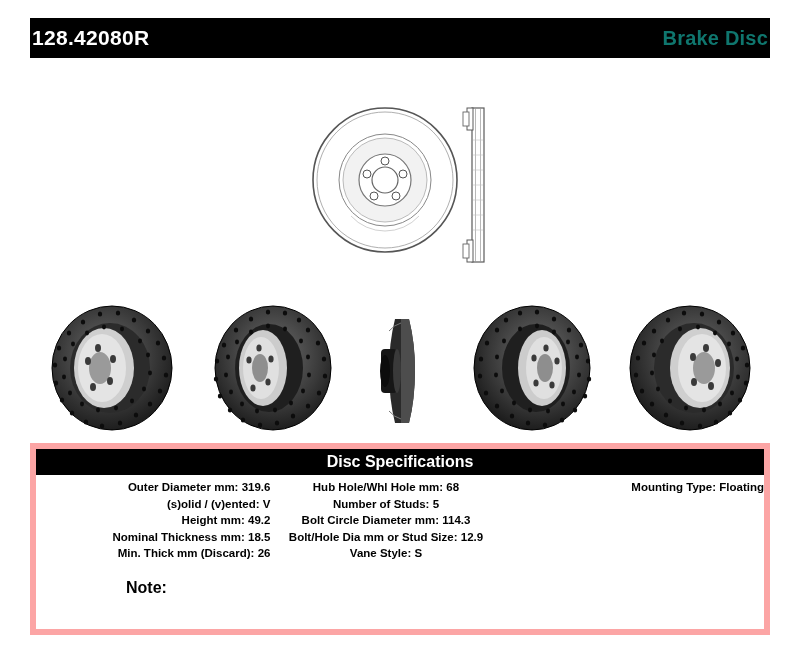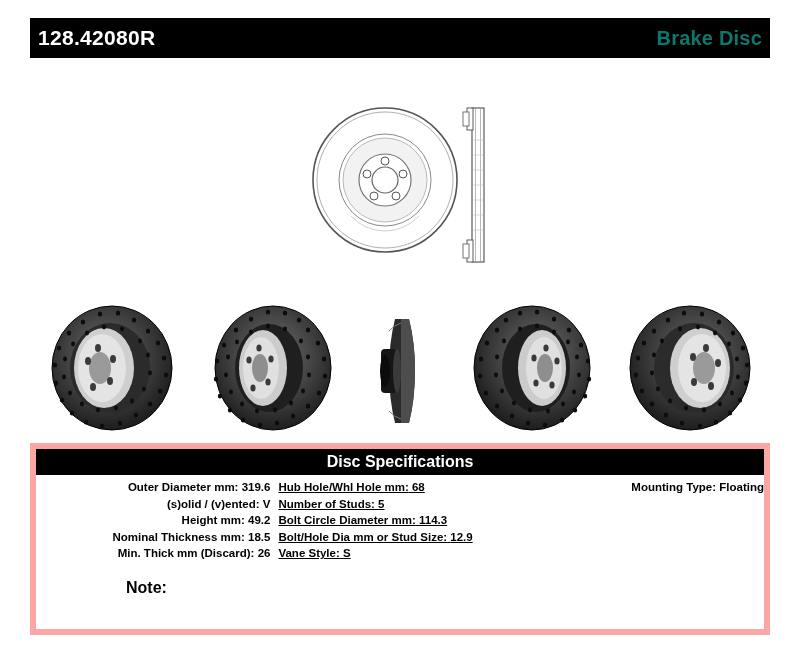--- a/index.html
+++ b/index.html
@@ -28,21 +28,21 @@
     position: absolute;
     left: 30px;
     top: 18px;
     width: 740px;
     height: 40px;
     background: #000000;
     display: flex;
     align-items: center;
     justify-content: space-between;
     box-sizing: border-box;
-    padding: 0 8px;
+    padding: 0 2px;
   }
   .header-part {
     color: #ffffff;
     font-size: 21px;
     font-weight: bold;
     letter-spacing: 0.3px;
   }
   .header-title {
     color: #0f766e;
     font-size: 20px;
@@ -98,23 +98,22 @@
   .spec-col {
     box-sizing: border-box;
   }
   .spec-col.left {
     width: 33.3%;
     text-align: right;
     padding-right: 8px;
   }
   .spec-col.mid {
     width: 33.4%;
-    text-align: left;
+    text-align: center;
     padding-right: 28px;
-    text-decoration: underline;
   }
   .spec-col.right {
     width: 33.3%;
     text-align: right;
     padding-left: 26px;
   }
   .spec-line {
     font-size: 11.5px;
     line-height: 16.5px;
     font-weight: bold;

